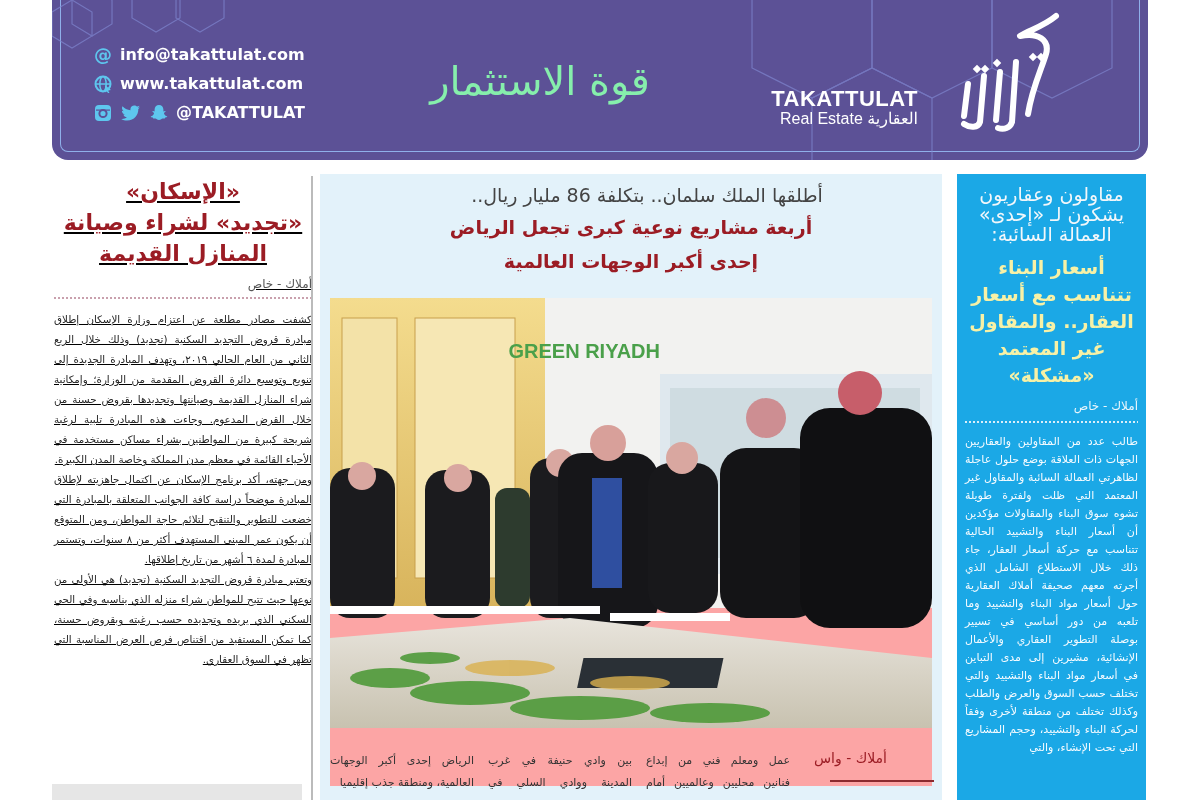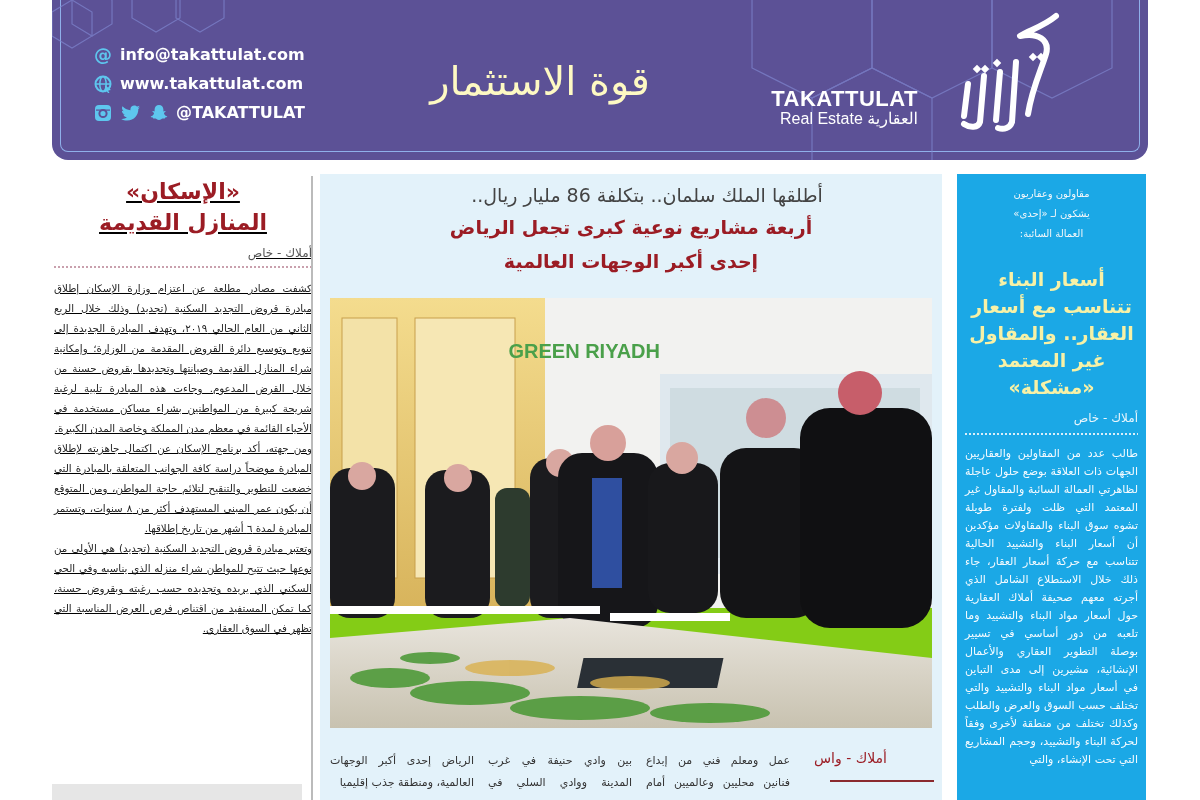--- a/index.html
+++ b/index.html
@@ -12,50 +12,50 @@
     background: #5c5196; border-radius: 0 0 16px 16px; overflow: hidden;
   }
   .banner-inner-border {
     position: absolute; left: 8px; top: 0; right: 8px; bottom: 8px;
     border: 1.5px solid #8fb0ea; border-top: none; border-radius: 0 0 8px 8px;
   }
   .hex { position: absolute; }
   .contacts { position: absolute; left: 40px; top: 52px; color: #ffffff; font-weight: bold; font-size: 16px; line-height: 29px; }
   .contact-row { display: flex; align-items: center; gap: 6px; white-space: nowrap; }
   .ic { display: inline-flex; align-items: center; justify-content: center; color: #5ec6ee; font-size: 18px; width: 22px; height: 22px; }
-  .banner-title { position: absolute; left: 338px; top: 70px; width: 300px; text-align: center; color: #fef9c3; font-size: 40px; direction: rtl; letter-spacing: 1px; }
+  .banner-title { position: absolute; left: 338px; top: 70px; width: 300px; text-align: center; color: #86efac; font-size: 40px; direction: rtl; letter-spacing: 1px; }
   .brand { position: absolute; right: 230px; top: 100px; color: #ffffff; text-align: right; }
   .brand-en { font-family: "Liberation Sans", sans-serif; font-weight: bold; font-size: 22px; letter-spacing: 0.5px; line-height: 22px; }
   .brand-sub { font-family: "Liberation Sans", sans-serif; font-size: 16px; line-height: 18px; }
   .logo { position: absolute; right: 64px; top: 8px; width: 150px; height: 150px; }
 
   
   .left-col { position: absolute; left: 54px; top: 176px; width: 258px; direction: rtl; text-decoration: underline; }
   .left-headline { color: #9b1c24; font-weight: bold; text-align: center; font-size: 22px; line-height: 31px; }
   .left-byline { font-size: 12px; color: #555; margin-top: 8px; text-align: right; }
   .dotted-sep { height: 2px; margin: 6px 0 10px 0; background: repeating-linear-gradient(90deg, #c9a0ad 0 2px, transparent 2px 4px); }
   .left-body { font-size: 10.3px; line-height: 20px; color: #222; text-align: justify; }
   .left-body p { margin-bottom: 0; }
   .gray-box { position: absolute; left: 52px; top: 784px; width: 250px; height: 30px; background: #e6e6e6; }
   .vrule { position: absolute; left: 311px; top: 176px; width: 2px; height: 624px; background: #bbbbbb; }
 
   
   .center { position: absolute; left: 320px; top: 174px; width: 622px; height: 640px; background: #e3f2fa; direction: rtl; }
   .kicker { text-align: center; font-size: 19px; color: #444; margin-top: 10px; margin-left: 32px; }
   .center-headline { text-align: center; color: #9b1c24; font-weight: bold; font-size: 19px; line-height: 34px; margin-top: 4px; }
-  .photo { position: absolute; left: 10px; top: 124px; width: 602px; height: 430px; overflow: hidden; background: #84cc16; }
+  .photo { position: absolute; left: 10px; top: 124px; width: 602px; height: 488px; overflow: hidden; background: #fca5a5; }
   .center-byline { position: absolute; right: 8px; top: 576px; width: 120px; text-align: left; color: #9b1c24; font-size: 14px; }
   .center-byline-rule { position: absolute; right: 8px; top: 606px; width: 104px; height: 2px; background: #8b2a2e; }
   .center-cols { position: absolute; left: 10px; top: 576px; width: 460px; display: flex; flex-direction: row; gap: 14px; font-size: 11px; line-height: 22px; color: #333; }
   .center-cols div { flex: 1; text-align: justify; }
 
   
   .right-col { position: absolute; left: 957px; top: 174px; width: 189px; height: 640px; background: #1ba8e6; direction: rtl; color: #ffffff; padding: 10px 8px; }
-  .right-kicker { text-align: center; font-size: 10px; line-height: 20px; color: #f2f7fa; }
-  .right-headline { text-align: center; font-weight: bold; font-size: 19px; line-height: 27px; color: #f7f1a6; margin-top: 22px; }
+  .right-kicker { text-align: center; font-size: 19px; line-height: 20px; color: #f2f7fa; }
+  .right-headline { text-align: center; font-weight: bold; font-size: 19px; line-height: 27px; color: #f7f1a6; margin-top: 10px; }
   .right-byline { text-align: right; font-size: 12px; margin-top: 10px; color: #eaf6fc; }
   .right-dotted { height: 2px; margin: 8px 0 10px 0; background: repeating-linear-gradient(90deg, #d9eef9 0 2px, transparent 2px 4px); }
   .right-body { font-size: 11px; line-height: 18px; text-align: justify; color: #f5fbff; }
 </style>
 </head>
 <body>
 
 <header class="banner">
   <div class="banner-inner-border"></div>
   <svg class="hex" style="left:0;top:0" width="1096" height="172">
@@ -133,20 +133,21 @@
       <rect x="60" y="64" width="6" height="6" transform="rotate(45 63 67)"></rect>
       <rect x="40" y="70" width="6" height="6" transform="rotate(45 43 73)"></rect>
       <rect x="48" y="70" width="6" height="6" transform="rotate(45 51 73)"></rect>
     </g>
   </svg>
 </header>
 
 <article class="left-col">
   <h2 class="left-headline">
     <div>«الإسكان»</div>
+    <div>«تجديد» لشراء وصيانة</div>
     <div>المنازل القديمة</div>
   </h2>
   <div class="left-byline">أملاك - خاص</div>
   <div class="dotted-sep"></div>
   <div class="left-body">
     <p>كشفت مصادر مطلعة عن اعتزام وزارة الإسكان إطلاق مبادرة قروض التجديد السكنية (تجديد) وذلك خلال الربع الثاني من العام الحالي ٢٠١٩، وتهدف المبادرة الجديدة إلى تنويع وتوسيع دائرة القروض المقدمة من الوزارة؛ وإمكانية شراء المنازل القديمة وصيانتها وتجديدها بقروض حسنة من خلال القرض المدعوم. وجاءت هذه المبادرة تلبية لرغبة شريحة كبيرة من المواطنين بشراء مساكن مستخدمة في الأحياء القائمة في معظم مدن المملكة وخاصة المدن الكبيرة.</p>
     <p>ومن جهته، أكد برنامج الإسكان عن اكتمال جاهزيته لإطلاق المبادرة موضحاً دراسة كافة الجوانب المتعلقة بالمبادرة التي خضعت للتطوير والتنقيح لتلائم حاجة المواطن، ومن المتوقع أن يكون عمر المبنى المستهدف أكثر من ٨ سنوات، وتستمر المبادرة لمدة ٦ أشهر من تاريخ إطلاقها.</p>
     <p>وتعتبر مبادرة قروض التجديد السكنية (تجديد) هي الأولى من نوعها حيث تتيح للمواطن شراء منزله الذي يناسبه وفي الحي السكني الذي يريده وتجديده حسب رغبته وبقروض حسنة، كما تمكن المستفيد من اقتناص فرص العرض المناسبة التي تظهر في السوق العقاري.</p>
   </div>
 </article>

